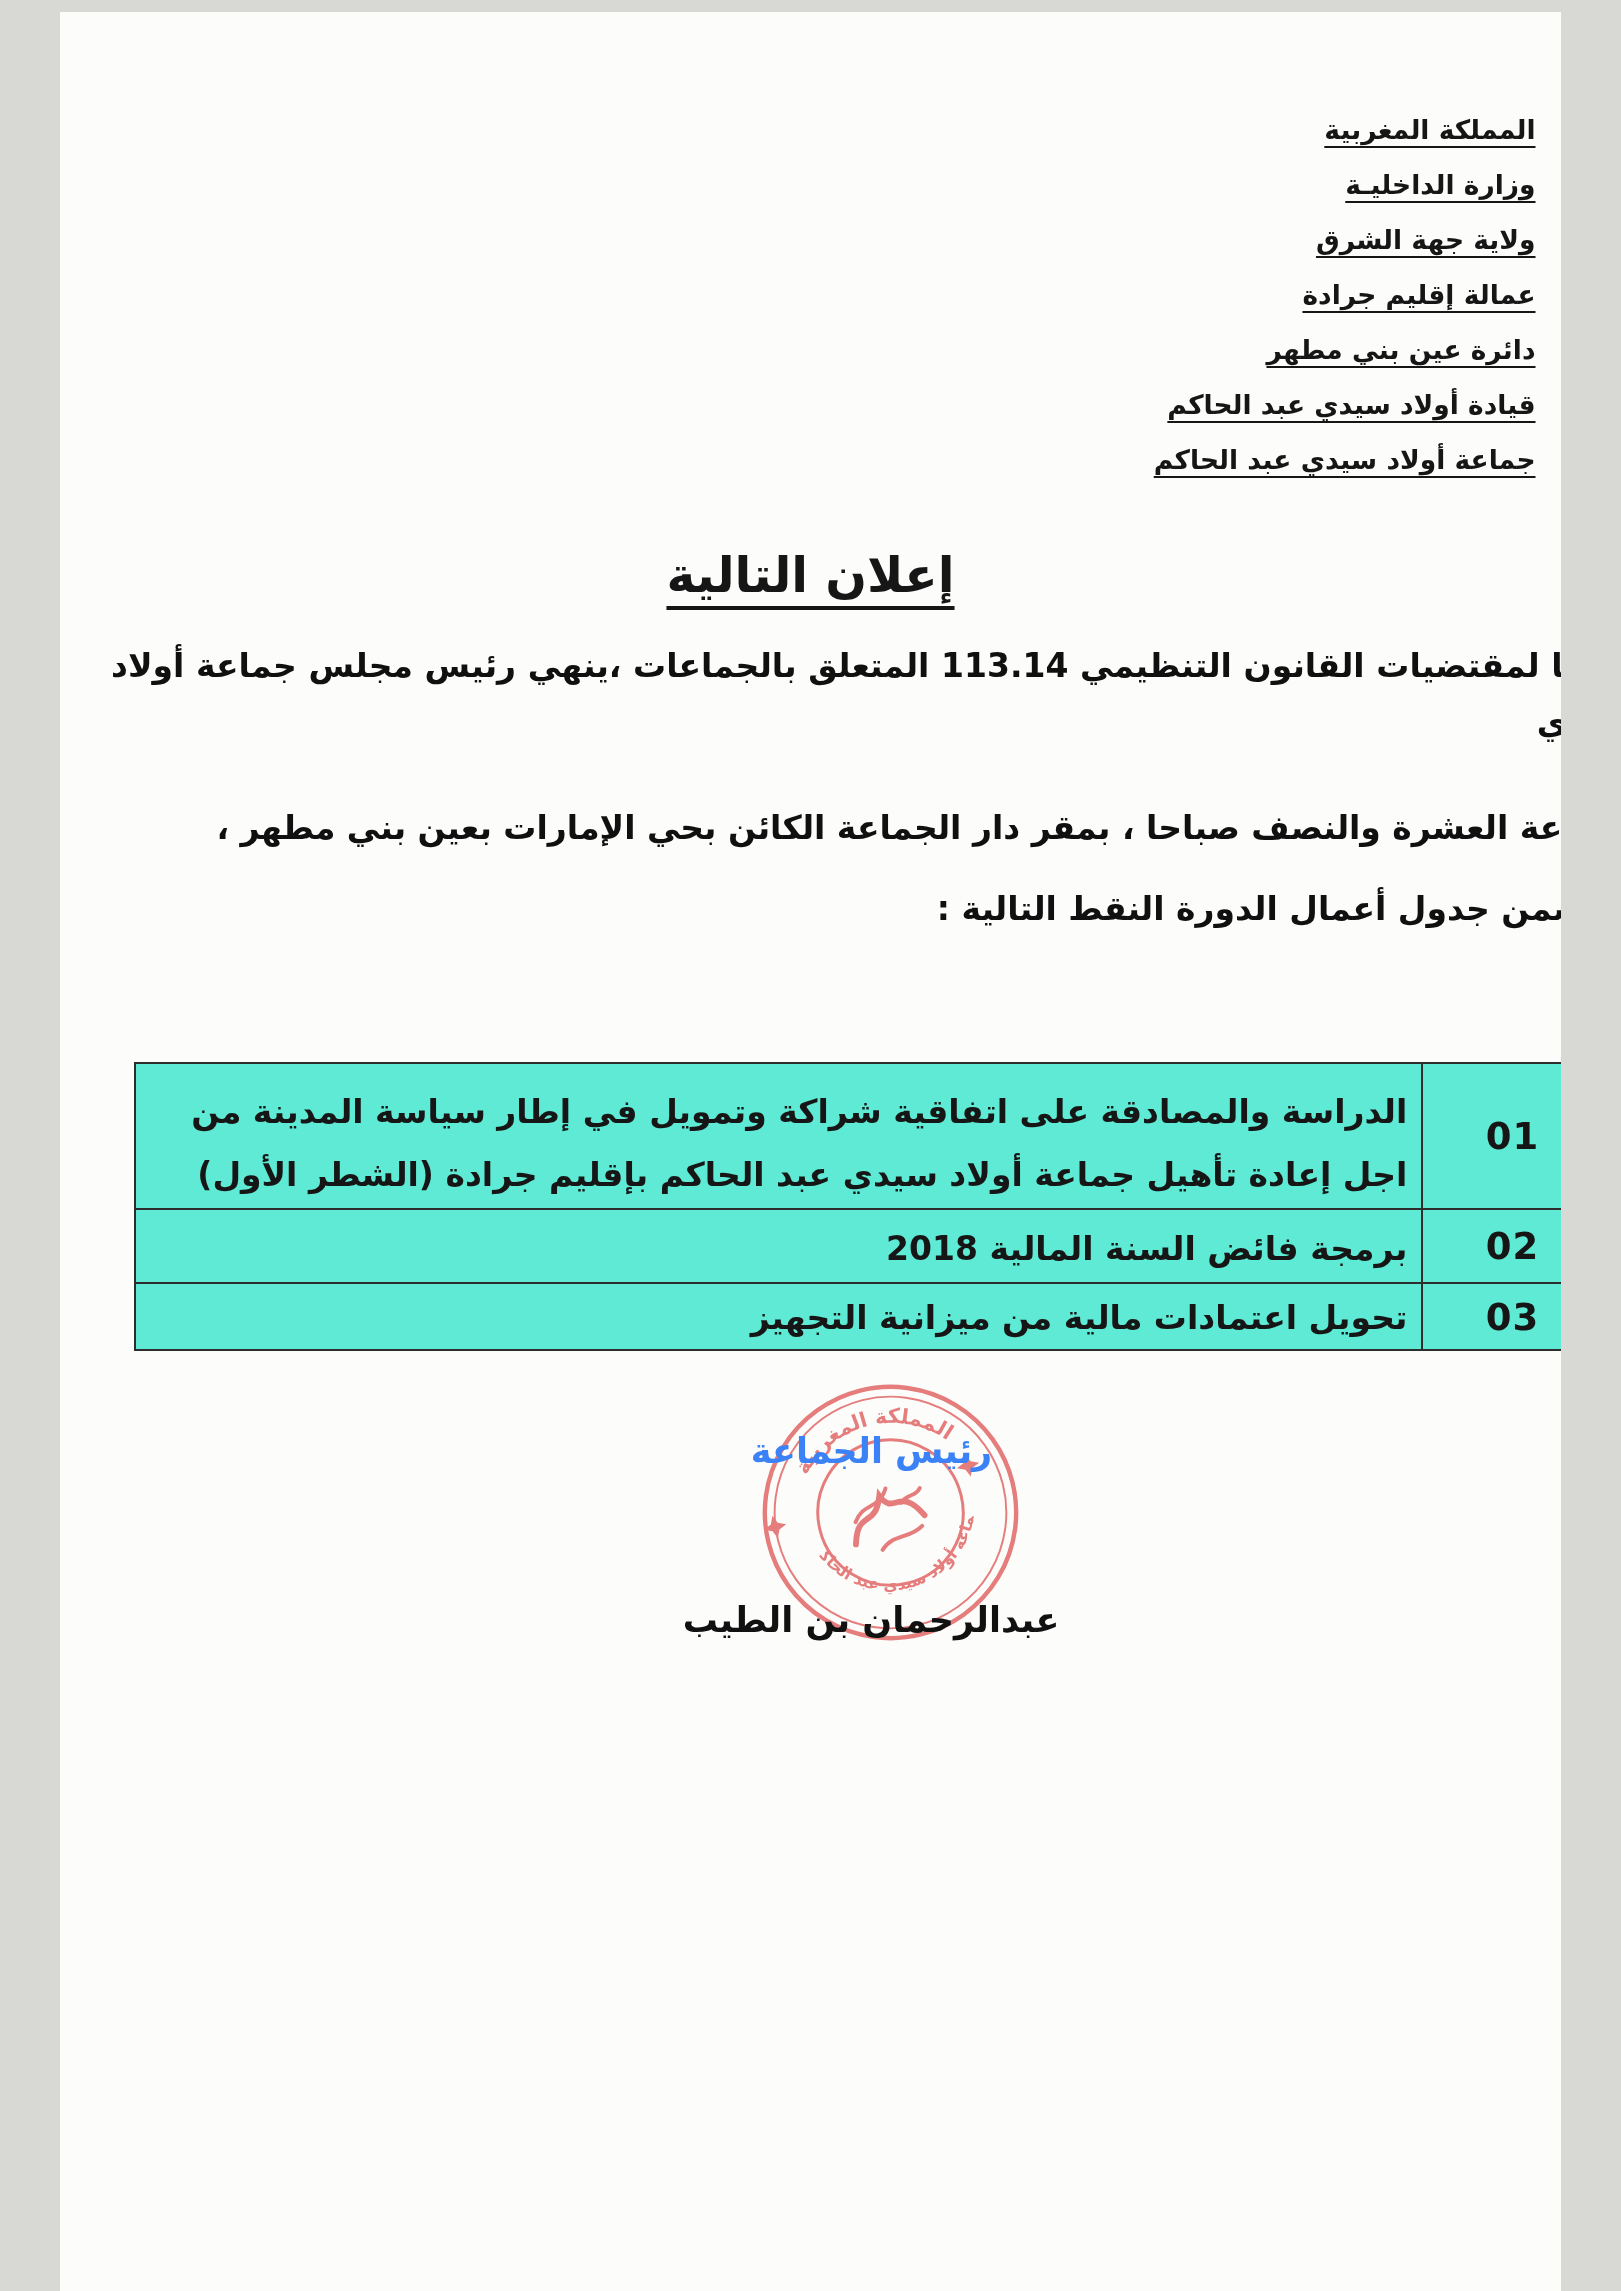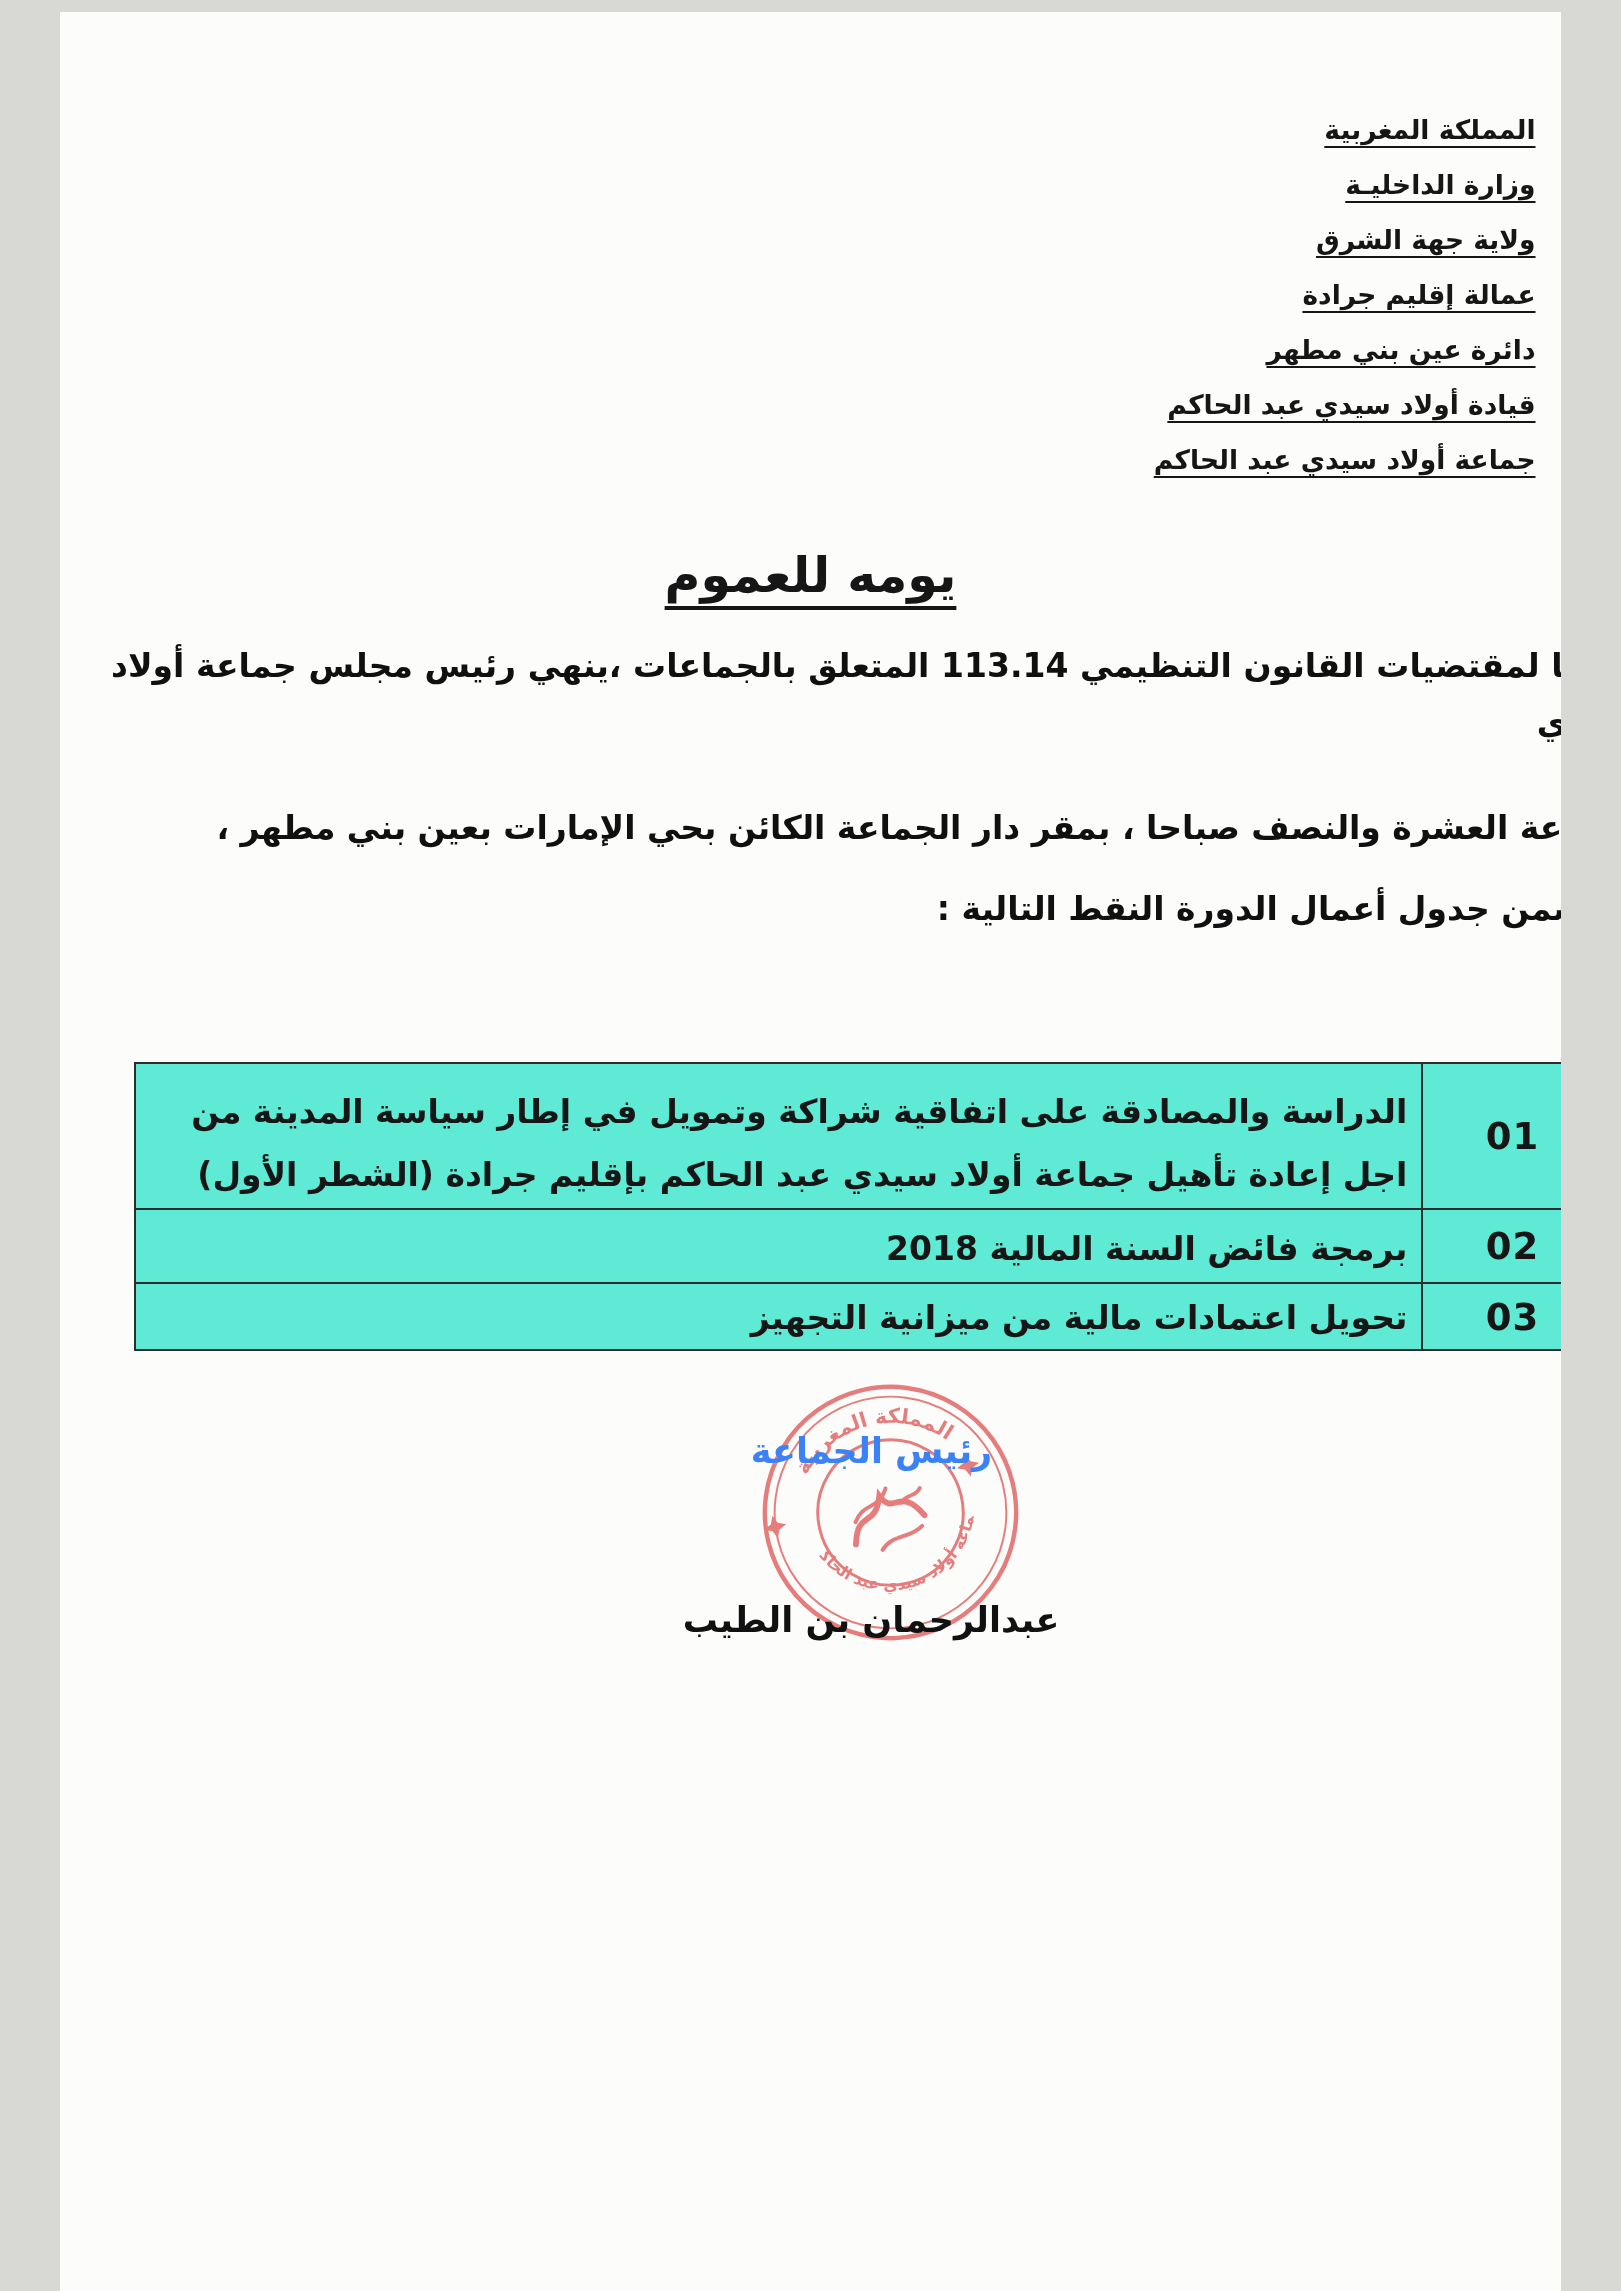--- a/index.html
+++ b/index.html
@@ -61,21 +61,21 @@
     <div class="hline">المملكة المغربية</div>
     <div class="hline">وزارة الداخليـة</div>
     <div class="hline">ولاية جهة الشرق</div>
     <div class="hline">عمالة إقليم جرادة</div>
     <div class="hline">دائرة عين بني مطهر</div>
     <div class="hline">قيادة أولاد سيدي عبد الحاكم</div>
     <div class="hline">جماعة أولاد سيدي عبد الحاكم</div>
   </div>
 
   <div class="doc-title">
-    <span>يومه للعموم</span>
+    <span>إعلان التالية</span>
   </div>
 
   <div class="para-line l-just p1">طبقا لمقتضيات  القانون التنظيمي 113.14 المتعلق بالجماعات  ،ينهي رئيس مجلس جماعة أولاد سيدي</div>
   <div class="para-line l-right p3">الساعة العشرة والنصف صباحا  ، بمقر دار الجماعة الكائن بحي الإمارات بعين بني مطهر ،</div>
   <div class="para-line l-right p4">ويتضمن جدول أعمال الدورة النقط التالية :</div>
 
   <div class="agenda">
     <div class="cell num">01</div>
     <div class="cell txt">
         <span>الدراسة والمصادقة على اتفاقية شراكة وتمويل في إطار سياسة المدينة من اجل إعادة تأهيل جماعة أولاد سيدي عبد الحاكم بإقليم جرادة (الشطر الأول)</span>

